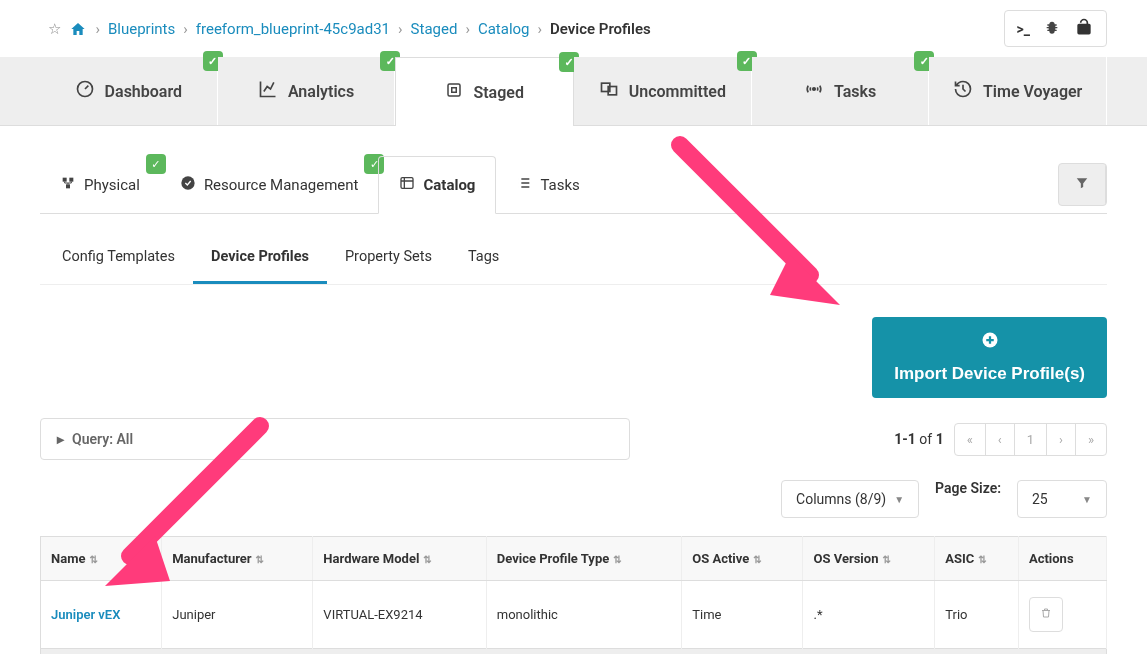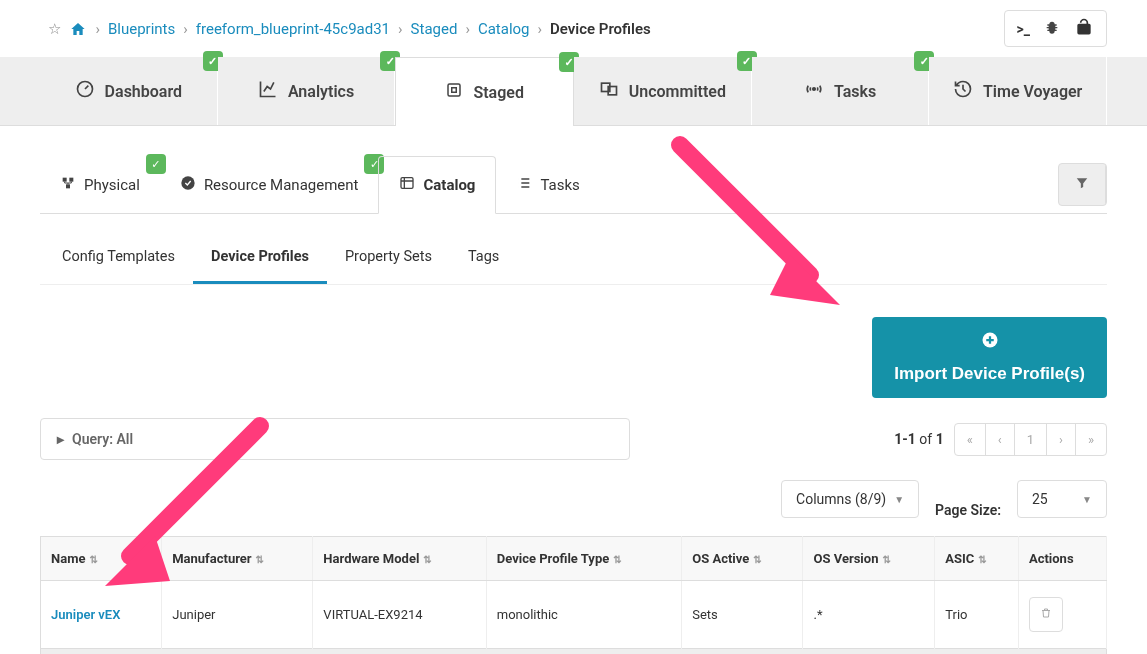--- a/index.html
+++ b/index.html
@@ -35,21 +35,21 @@
 
 .toolbar { display: flex; justify-content: space-between; align-items: center; padding: 10px 40px; gap: 16px; }
 .query-box { border: 1px solid #ddd; border-radius: 4px; padding: 12px 16px; flex: 0 0 590px; display: flex; align-items: center; gap: 8px; color: #666; font-weight: 600; }
 .pager { display: flex; align-items: center; gap: 10px; }
 .pager-info { font-size: 14px; }
 .pager-info b { font-weight: 700; }
 .pager-btns { display: flex; border: 1px solid #ddd; border-radius: 4px; overflow: hidden; }
 .pager-btns span { padding: 8px 12px; border-right: 1px solid #ddd; color: #aaa; cursor: pointer; font-size: 13px; }
 .pager-btns span:last-child { border-right: none; }
 
-.controls-row { display: flex; justify-content: flex-end; align-items: flex-end; gap: 16px; padding: 10px 40px 18px; }
+.controls-row { display: flex; justify-content: flex-end; align-items: flex-start; gap: 16px; padding: 10px 40px 18px; }
 .dropdown { border: 1px solid #ddd; border-radius: 4px; padding: 10px 14px; display: flex; align-items: center; gap: 8px; cursor: pointer; font-size: 14px; }
 .page-size-label { font-size: 14px; font-weight: 600; }
 
 .table-wrap { padding: 0 40px 30px; }
 table { width: 100%; border-collapse: collapse; border: 1px solid #ddd; font-size: 13px; }
 th { text-align: left; padding: 14px 10px; background: #f8f8f8; font-weight: 700; border-right: 1px solid #eee; border-bottom: 1px solid #ddd; }
 th .sort { color: #999; font-size: 10px; margin-left: 4px; }
 td { padding: 16px 10px; border-right: 1px solid #eee; }
 td.linkcell { color: #1a8cbd; font-weight: 600; cursor: pointer; }
 .action-btn { border: 1px solid #ddd; border-radius: 4px; padding: 8px 10px; color: #aaa; cursor: pointer; display: inline-block; }
@@ -260,21 +260,21 @@
         <th><span>ASIC</span><span class="sort">⇅</span></th>
         <th><span>Actions</span></th>
       </tr>
     </thead>
     <tbody>
       <tr>
         <td class="linkcell">Juniper vEX</td>
         <td>Juniper</td>
         <td>VIRTUAL-EX9214</td>
         <td>monolithic</td>
-        <td>Sets</td>
+        <td>Time</td>
         <td>.*</td>
         <td>Trio</td>
         <td>
           <span class="action-btn">
             <svg width="12" height="14" viewBox="0 0 24 24" fill="none" stroke="#aaa" stroke-width="2">
                 <path d="M4 7h16M9 7V4h6v3M6 7l1 13h10l1-13"></path>
               </svg>
           </span>
         </td>
       </tr>

